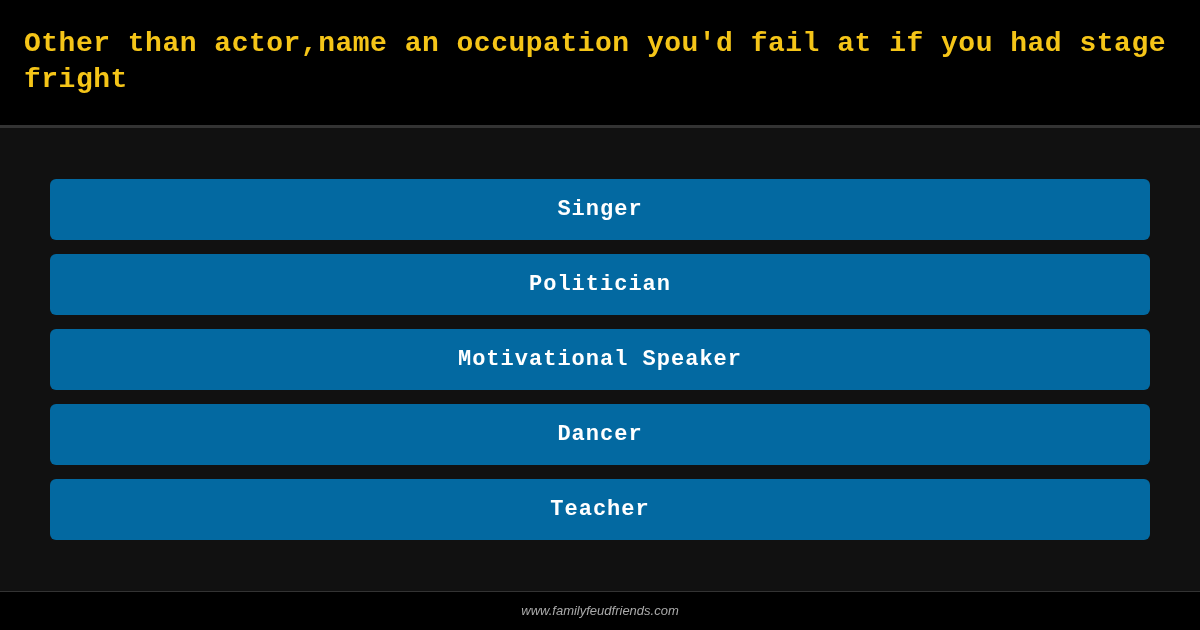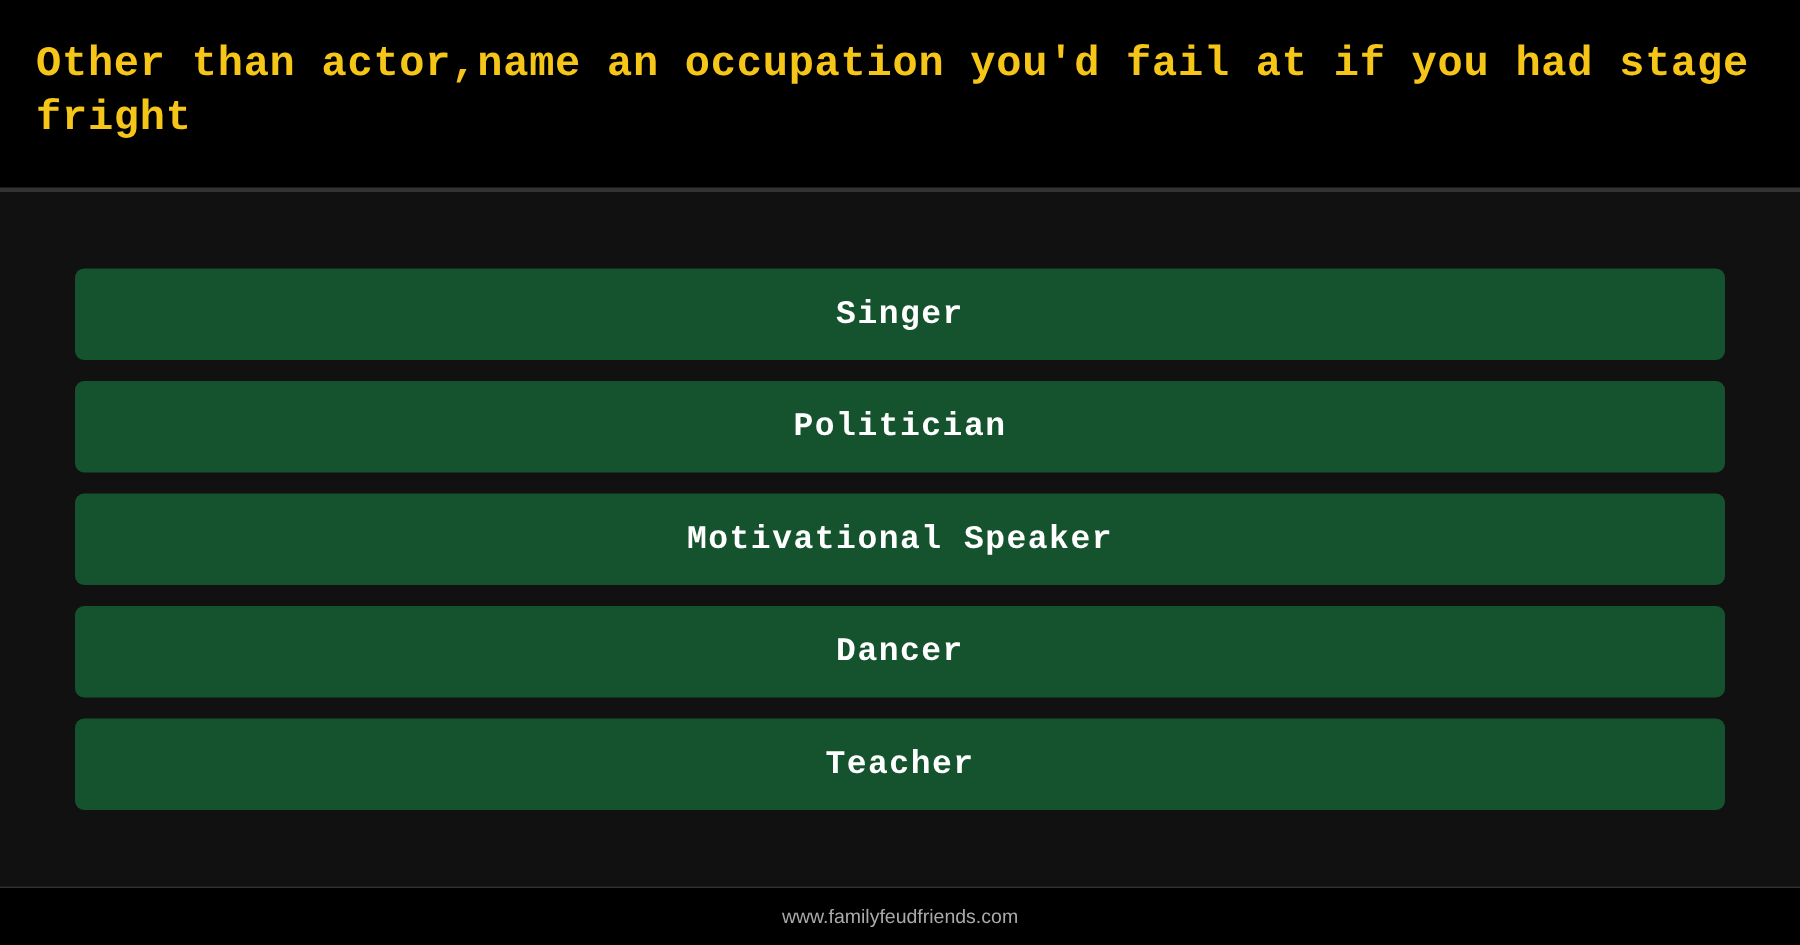--- a/index.html
+++ b/index.html
@@ -37,21 +37,21 @@
       flex: 1;
       background-color: #111111;
       display: flex;
       flex-direction: column;
       justify-content: center;
       padding: 20px 50px;
       gap: 14px;
     }
 
     .answer-button {
-      background-color: #14532d;
+      background-color: #0369a1;
       border: none;
       border-radius: 6px;
       padding: 18px 20px;
       width: 100%;
       cursor: pointer;
       display: flex;
       align-items: center;
       justify-content: center;
     }
 
@@ -61,20 +61,21 @@
       font-weight: bold;
       font-family: 'Courier New', Courier, monospace;
       letter-spacing: 1px;
     }
 
     #footer {
       background-color: #000000;
       padding: 10px;
       text-align: center;
       border-top: 1px solid #333;
+      font-style: italic;
     }
 
     #footer-url {
       color: #aaaaaa;
       font-size: 13px;
       font-family: Arial, sans-serif;
     }
   </style>
 </head>
 <body>

